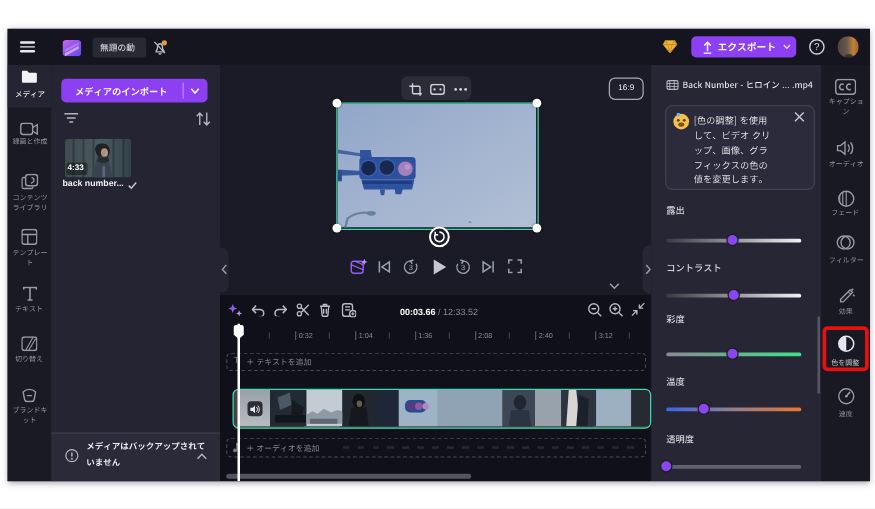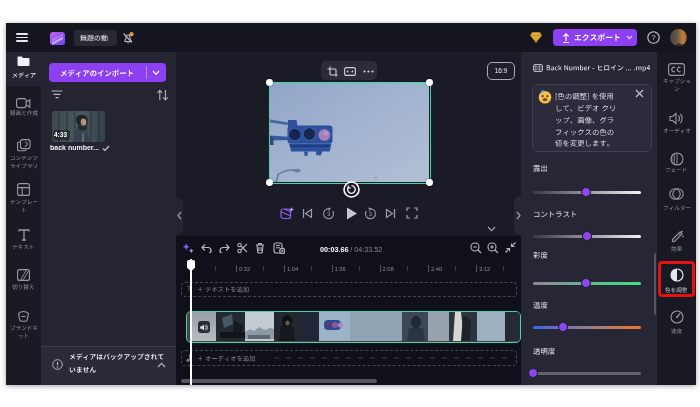--- a/index.html
+++ b/index.html
@@ -341,21 +341,21 @@
     </svg>
 <svg class="ab" style="left:249px;top:219px" width="10" height="12" fill="none" stroke="#b9b9c3" stroke-width="1.1">
 <path d="M1 3 h8 M2 3 l.7 7.2 a1 1 0 0 0 1 .8 h2.6 a1 1 0 0 0 1-.8 L8 3 M3.7 3 V1.6 h2.6 V3 M3.9 5 v4 M6.1 5 v4"></path>
     </svg>
 <svg class="ab" style="left:267px;top:219px" width="12" height="12" fill="none" stroke="#b9b9c3" stroke-width="1.1">
 <rect x="1" y="1" width="8" height="10" rx="2"></rect>
       <path d="M3 3.4 h4 M3 5.8 h4" stroke-width="1"></path>
       <circle cx="9.3" cy="9" r="2.6" fill="#10101b" stroke="#b9b9c3"></circle>
       <path d="M9.3 7.8 v2.4 M8.1 9 h2.4" stroke-width="1"></path>
     </svg>
-<div class="lat" style="left:314px;top:223px;font-size:7.2px;font-weight:bold;color:#fff">00:03.66<span style="color:#8a8a96;font-weight:normal"> / 04:33.52</span></div>
+<div class="lat" style="left:314px;top:223px;font-size:7.2px;font-weight:bold;color:#fff">00:03.66<span style="color:#8a8a96;font-weight:normal"> / 12:33.52</span></div>
 <svg class="ab" style="left:464px;top:219px" width="12" height="12" fill="none" stroke="#b9b9c3" stroke-width="1.1">
       <circle cx="5" cy="5" r="4"></circle>
       <path d="M8 8 L11 11 M3.2 5 h3.6"></path>
     </svg>
 <svg class="ab" style="left:481px;top:219px" width="12" height="12" fill="none" stroke="#b9b9c3" stroke-width="1.1">
       <circle cx="5" cy="5" r="4"></circle>
       <path d="M8 8 L11 11 M3.2 5 h3.6 M5 3.2 v3.6"></path>
     </svg>
 <svg class="ab" style="left:499px;top:219px" width="11" height="11" fill="none" stroke="#b9b9c3" stroke-width="1.1">
       <path d="M10.5 .5 L6.5 4.5 m0-3 v3 h3 M.5 10.5 L4.5 6.5 m-3 0 h3 v3"></path>

